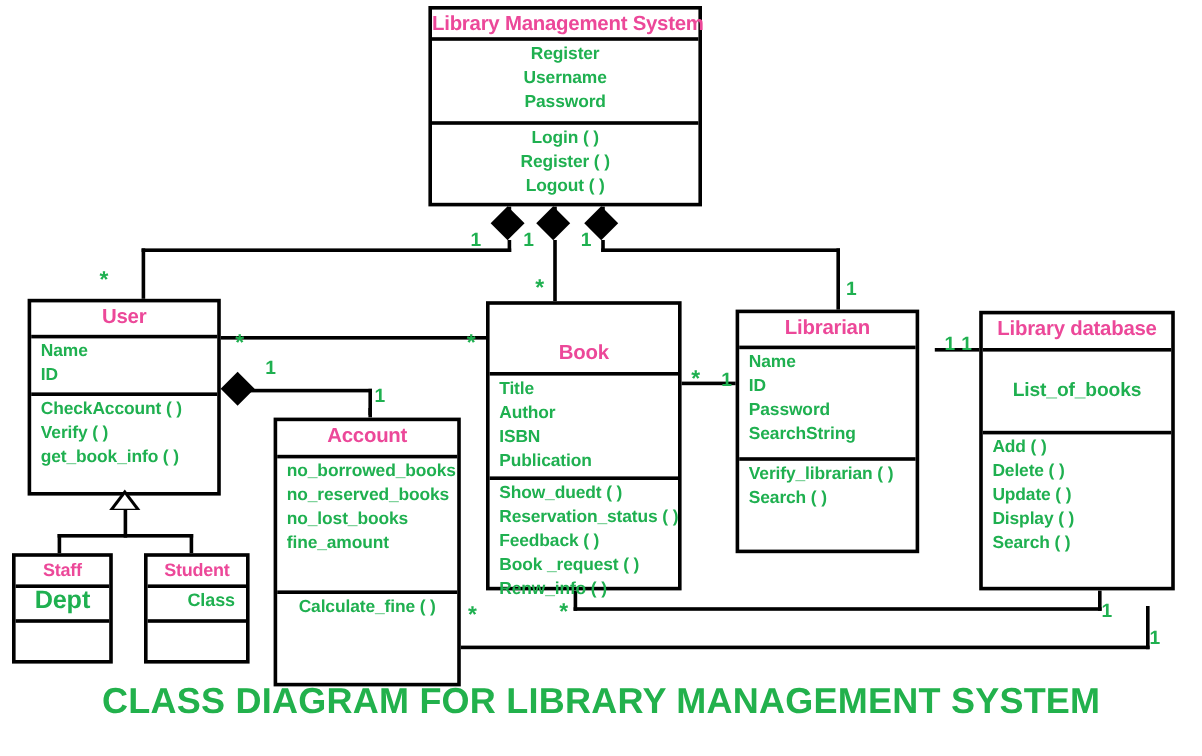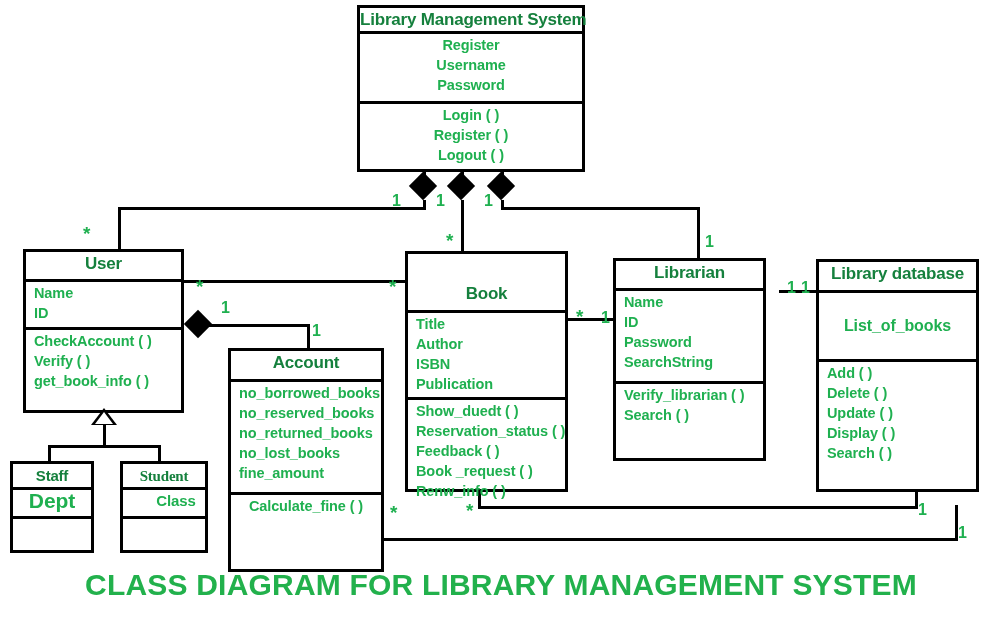--- a/index.html
+++ b/index.html
@@ -29,21 +29,21 @@
   .cls .comp {
     box-sizing: border-box;
     border-bottom: 3px solid #000000;
     padding: 1px 0;
   }
   .cls .comp.last { border-bottom: none; }
 
   .cls .cname {
     text-align: center;
     font-weight: bold;
-    color: #15803d;
+    color: #ec4899;
     font-size: 17px;
     letter-spacing: -0.2px;
     line-height: 22px;
     white-space: nowrap;
   }
   .cls .attr, .cls .op {
     color: #1fb050;
     font-weight: bold;
     font-size: 14.5px;
     line-height: 20px;
@@ -278,41 +278,40 @@
     </div>
   </div>
 
   <div class="cls" style="left:228px; top:348px; width:156px; height:224px;">
     <div class="comp" style="height:31px;">
       <div class="cname">Account</div>
     </div>
     <div class="comp" style="height:113px;">
       <div class="attr">no_borrowed_books</div>
       <div class="attr">no_reserved_books</div>
-      <div class="attr">no_returned_books</div>
       <div class="attr">no_lost_books</div>
       <div class="attr">fine_amount</div>
     </div>
     <div class="comp last">
       <div class="op ctr">Calculate_fine ( )</div>
     </div>
   </div>
 
   <div class="cls" style="left:10px; top:461px; width:84px; height:92px;">
     <div class="comp" style="height:26px;">
       <div class="cname" style="font-size:15px;">Staff</div>
     </div>
     <div class="comp" style="height:29px;">
       <div class="attr ctr" style="font-size:21px;">Dept</div>
     </div>
     <div class="comp last">&nbsp;</div>
   </div>
 
   <div class="cls" style="left:120px; top:461px; width:88px; height:92px;">
-    <div class="comp" style="height:26px;font-family:Liberation Serif, serif;">
+    <div class="comp" style="height:26px;">
       <div class="cname" style="font-size:15px;">Student</div>
     </div>
     <div class="comp" style="height:29px;padding-left:24px;">
       <div class="attr ctr" style="font-size:15px;">Class</div>
     </div>
     <div class="comp last">&nbsp;</div>
   </div>
 
   <div id="caption">CLASS DIAGRAM FOR LIBRARY MANAGEMENT SYSTEM</div>
 

